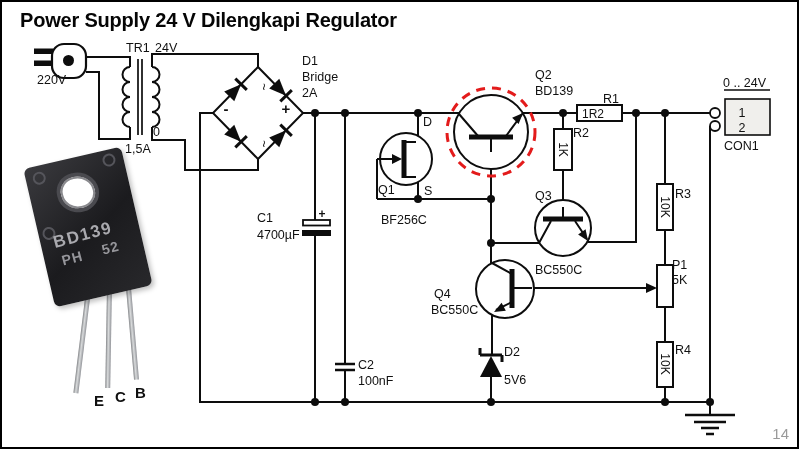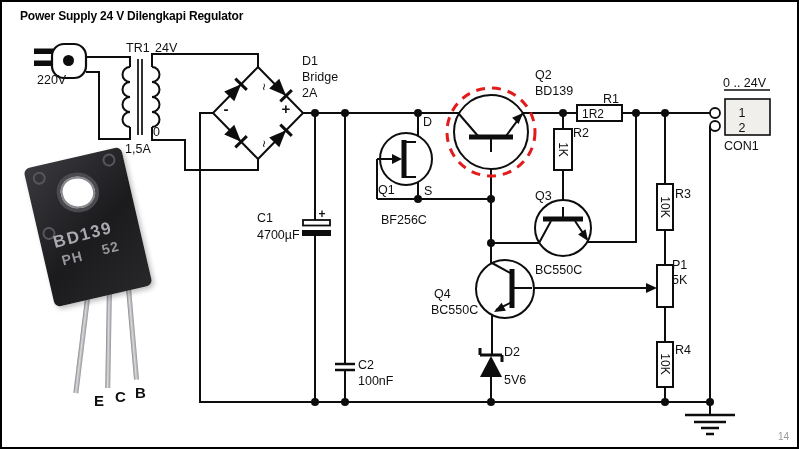--- a/index.html
+++ b/index.html
@@ -1,20 +1,20 @@
 <!DOCTYPE html>
 <html><head>
 <meta charset="utf-8">
 <style>
   html,body{margin:0;padding:0;background:#fff;}
   .slide{position:relative;width:799px;height:449px;background:#ffffff;border:2px solid #000;
          box-sizing:border-box;overflow:hidden;font-family:"Liberation Sans",sans-serif;}
-  .title{position:absolute;left:18px;top:7px;font-size:12px;font-weight:bold;color:#050505;
+  .title{position:absolute;left:18px;top:7px;font-size:20px;font-weight:bold;color:#050505;
          letter-spacing:-0.2px;white-space:nowrap;}
-  .pageno{position:absolute;right:8px;bottom:5px;font-size:10px;color:#9a9a9a;margin-left:16px;}
+  .pageno{position:absolute;right:8px;bottom:5px;font-size:15px;color:#9a9a9a;margin-left:16px;}
   svg{position:absolute;left:0;top:0;}
   svg text{font-family:"Liberation Sans",sans-serif;}
   .lbl{font-size:12.5px;fill:#111;}
   .pm{font-size:15px;font-weight:bold;fill:#111;}
   .sq{font-size:12px;fill:#111;}
   .wire{stroke:#0d0d0d;stroke-width:2;fill:none;}
   .thin{stroke:#0d0d0d;stroke-width:1.7;fill:none;}
   .bar{stroke:#0d0d0d;stroke-width:5;fill:none;}
   .blk{fill:#0d0d0d;stroke:none;}
   .box{fill:#ffffff;stroke:#0d0d0d;stroke-width:2;}

